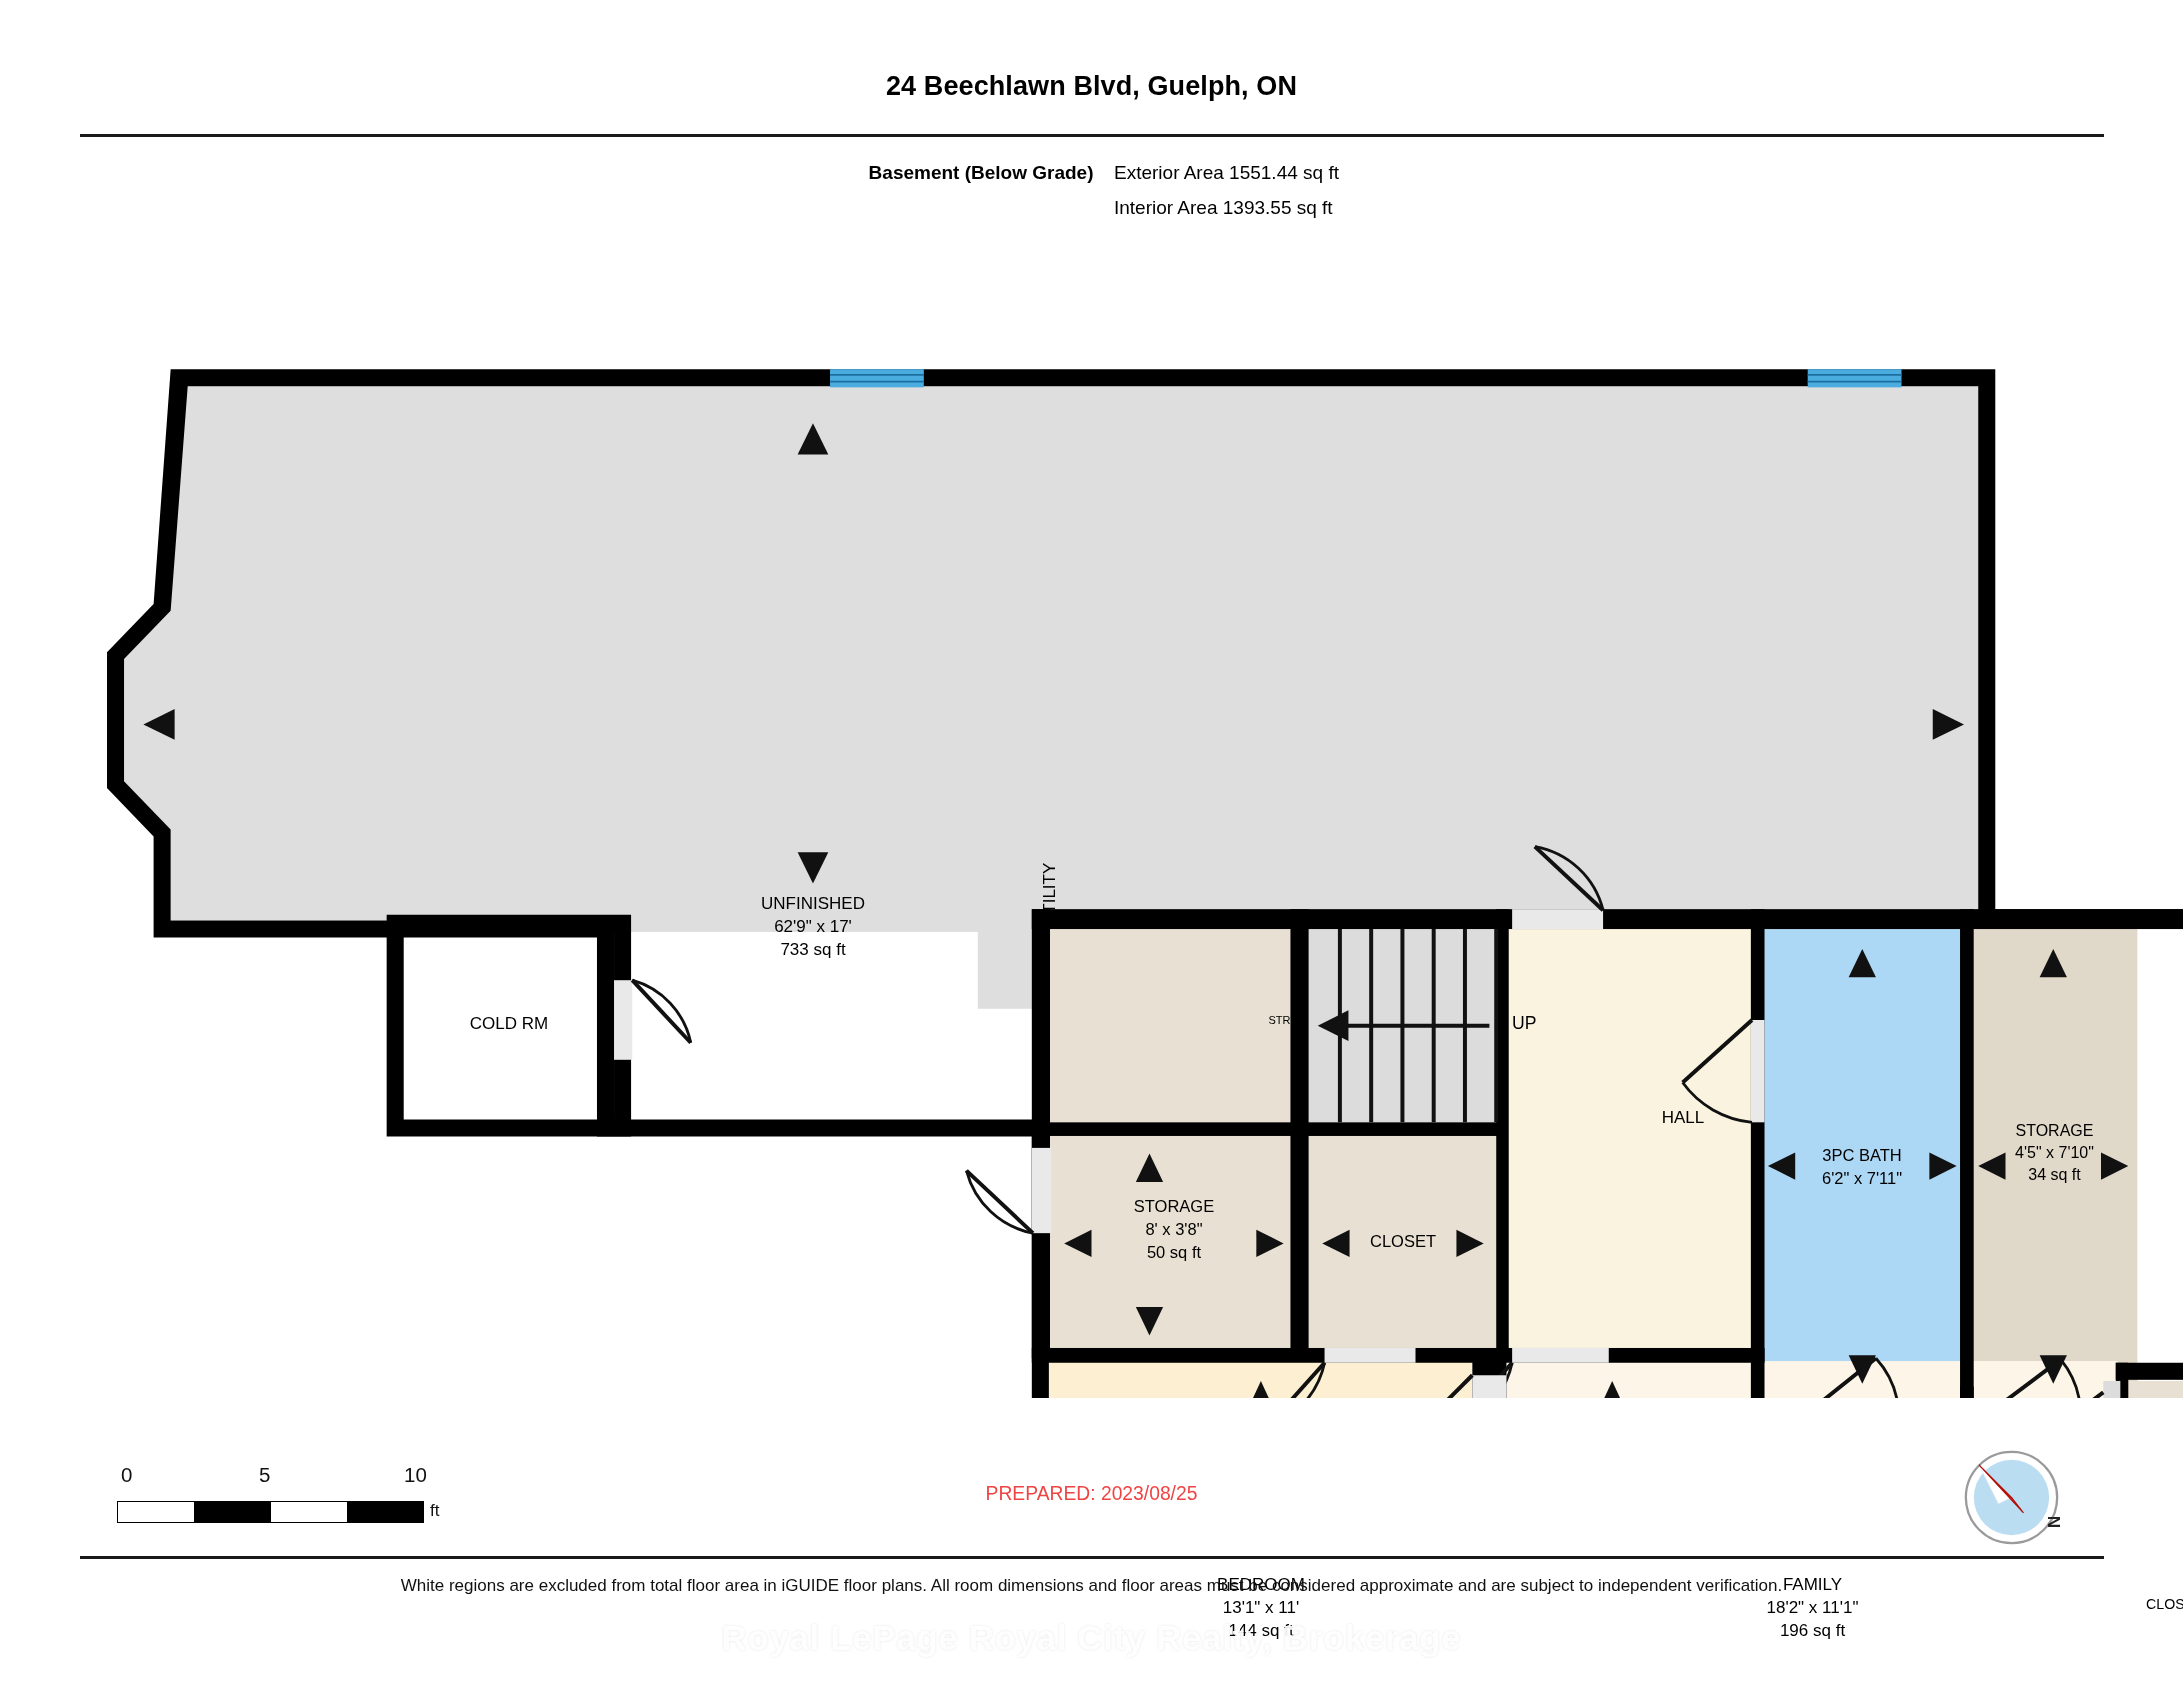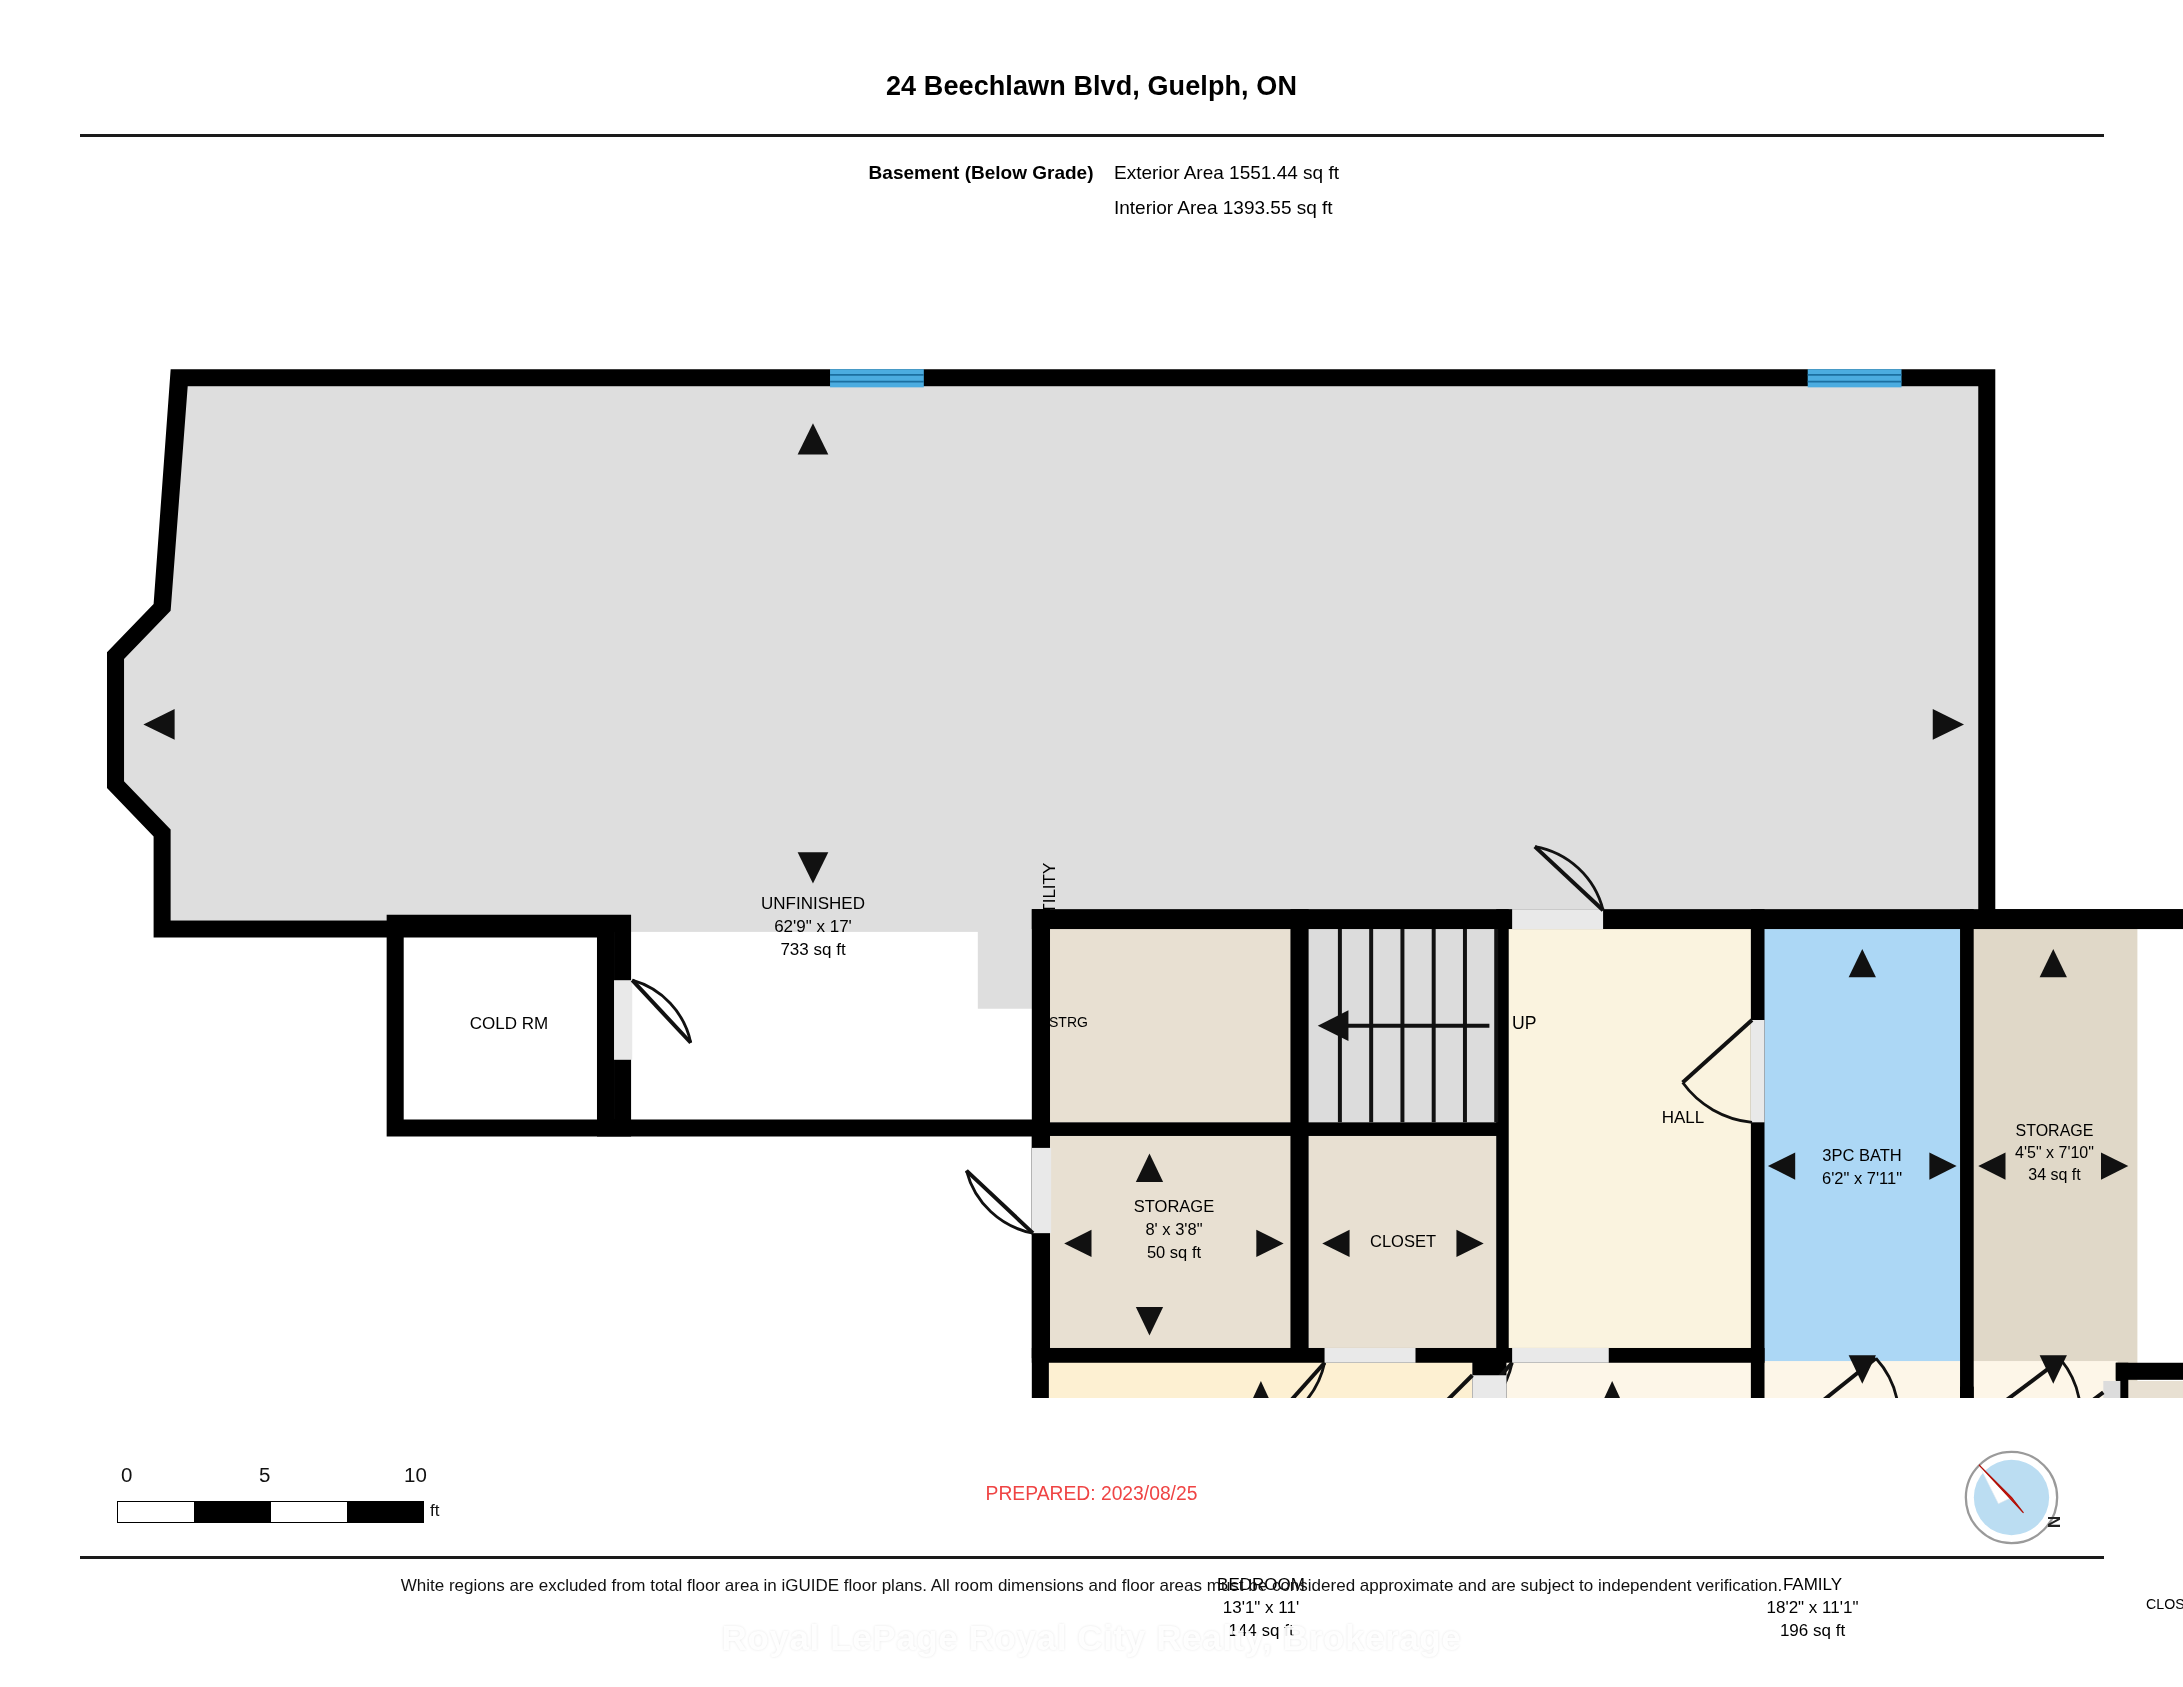--- a/index.html
+++ b/index.html
@@ -366,21 +366,21 @@
   </div>
 
   <div style="position:absolute; left:1040px; top:608px; font-size:17px; transform:rotate(-90deg); transform-origin:left top; white-space:nowrap;">
     <span>UTILITY</span>
   </div>
 
   <div style="position:absolute; left:404px; top:696px; width:210px; text-align:center; font-size:17px;">
     <span>COLD RM</span>
   </div>
 
-  <div style="position:absolute; left:1049px; top:696px; width:250px; text-align:left; font-size:14px;">
+  <div style="position:absolute; left:1049px; top:696px; width:250px; text-align:right; font-size:11px;">
     <span>STRG</span>
   </div>
 
   <div style="position:absolute; left:1049px; top:877px; width:250px; text-align:center; font-size:16.5px; line-height:23px;">
     <div>STORAGE</div>
     <div>8' x 3'8"</div>
     <div>50 sq ft</div>
   </div>
 
   <div style="position:absolute; left:1309px; top:914px; width:188px; text-align:center; font-size:16.5px;">

